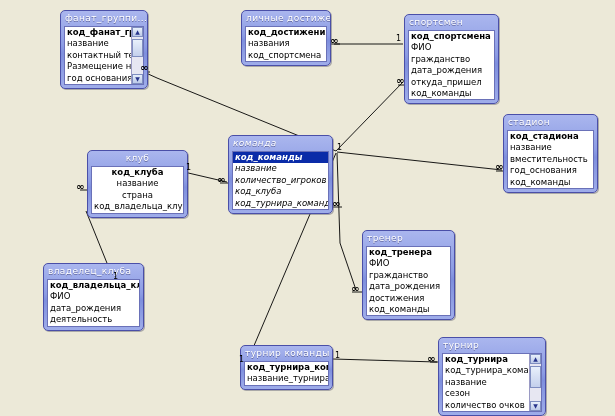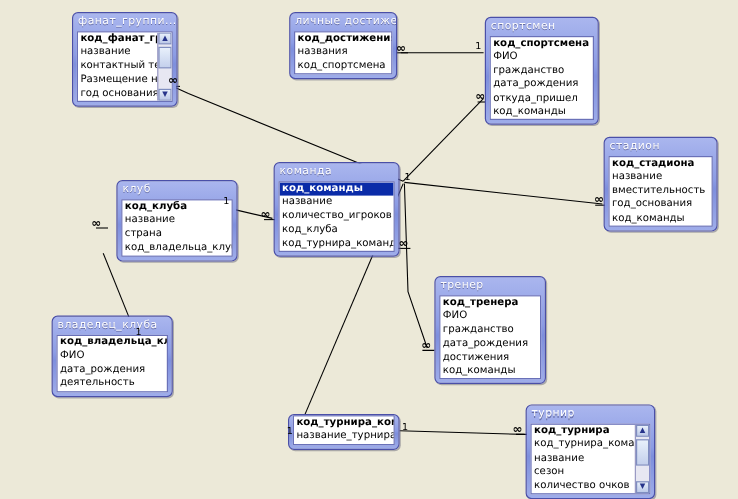--- a/index.html
+++ b/index.html
@@ -167,34 +167,34 @@
       <ul class="field-list">
         <li class="field pk">код_стадиона</li>
         <li class="field">название</li>
         <li class="field">вместительность</li>
         <li class="field">год_основания</li>
         <li class="field">код_команды</li>
       </ul>
     </div>
   </div>
 
-  <div class="table-box" style="left:228px;top:135px;width:105px;">
+  <div class="table-box" style="left:228px;top:135px;width:105px;font-style:italic;">
     <div class="tbl-title">команда</div>
     <div class="tbl-body">
       <ul class="field-list">
         <li class="field pk sel">код_команды</li>
         <li class="field">название</li>
         <li class="field">количество_игроков</li>
         <li class="field">код_клуба</li>
         <li class="field">код_турнира_команды</li>
       </ul>
     </div>
   </div>
 
-  <div class="table-box" style="left:97px;top:150px;width:101px;">
+  <div class="table-box" style="left:87px;top:150px;width:101px;text-align:center;">
     <div class="tbl-title">клуб</div>
     <div class="tbl-body">
       <ul class="field-list">
         <li class="field pk">код_клуба</li>
         <li class="field">название</li>
         <li class="field">страна</li>
         <li class="field">код_владельца_клуба</li>
       </ul>
     </div>
   </div>
@@ -219,20 +219,21 @@
         <li class="field">ФИО</li>
         <li class="field">гражданство</li>
         <li class="field">дата_рождения</li>
         <li class="field">достижения</li>
         <li class="field">код_команды</li>
       </ul>
     </div>
   </div>
 
   <div class="table-box" style="left:240px;top:345px;width:93px;">
+    <div class="tbl-title">турнир команды</div>
     <div class="tbl-body">
       <ul class="field-list">
         <li class="field pk">код_турнира_команды</li>
         <li class="field">название_турнира</li>
       </ul>
     </div>
   </div>
 
   <div class="table-box" style="left:438px;top:337px;width:108px;">
     <div class="tbl-title">турнир</div>

